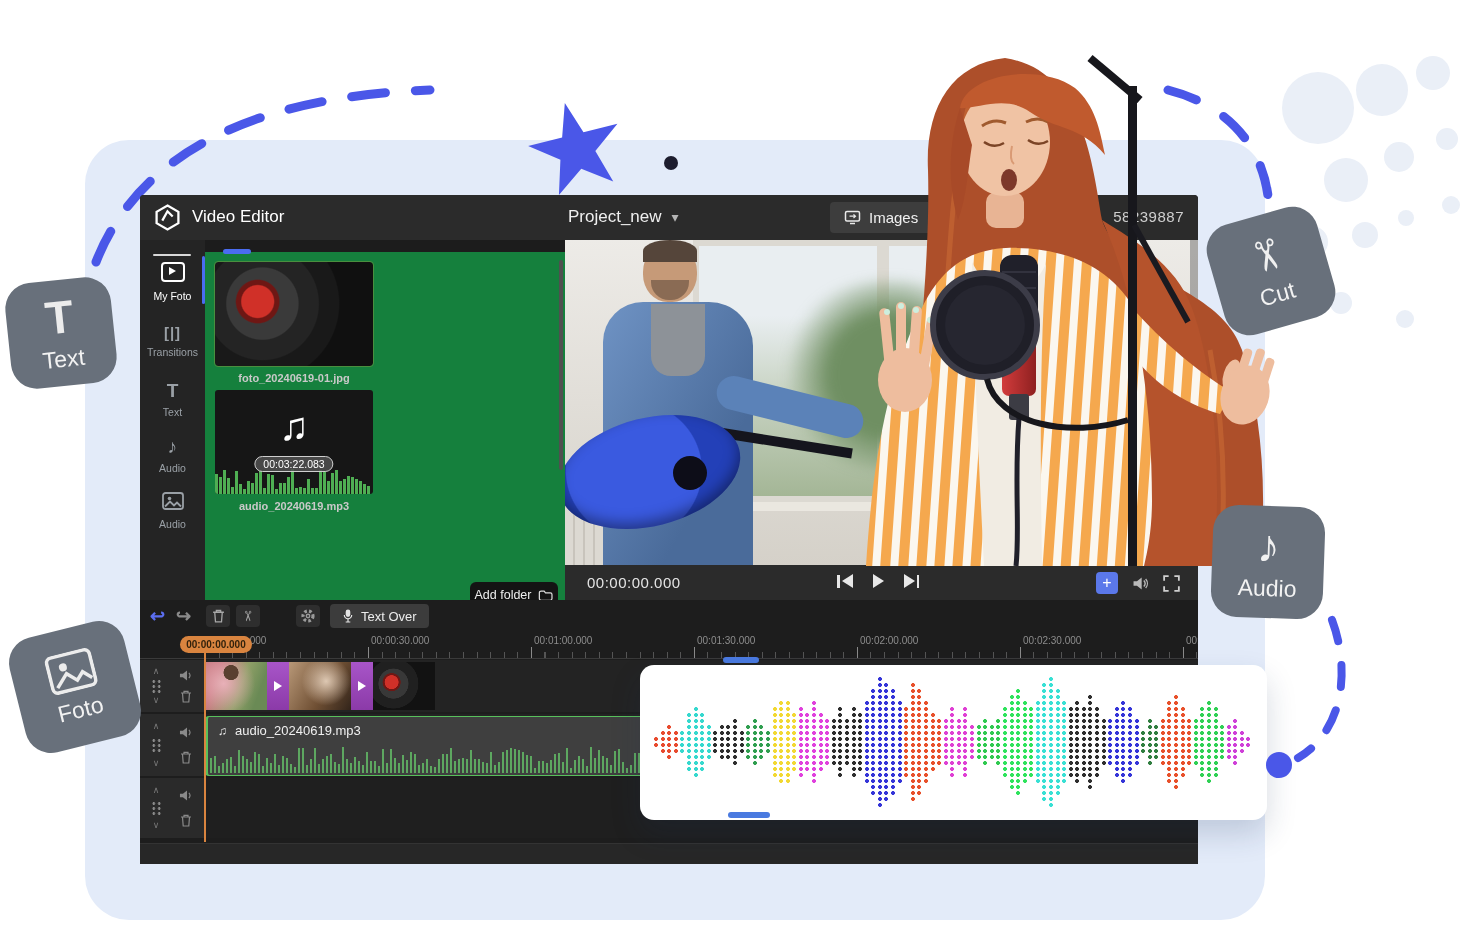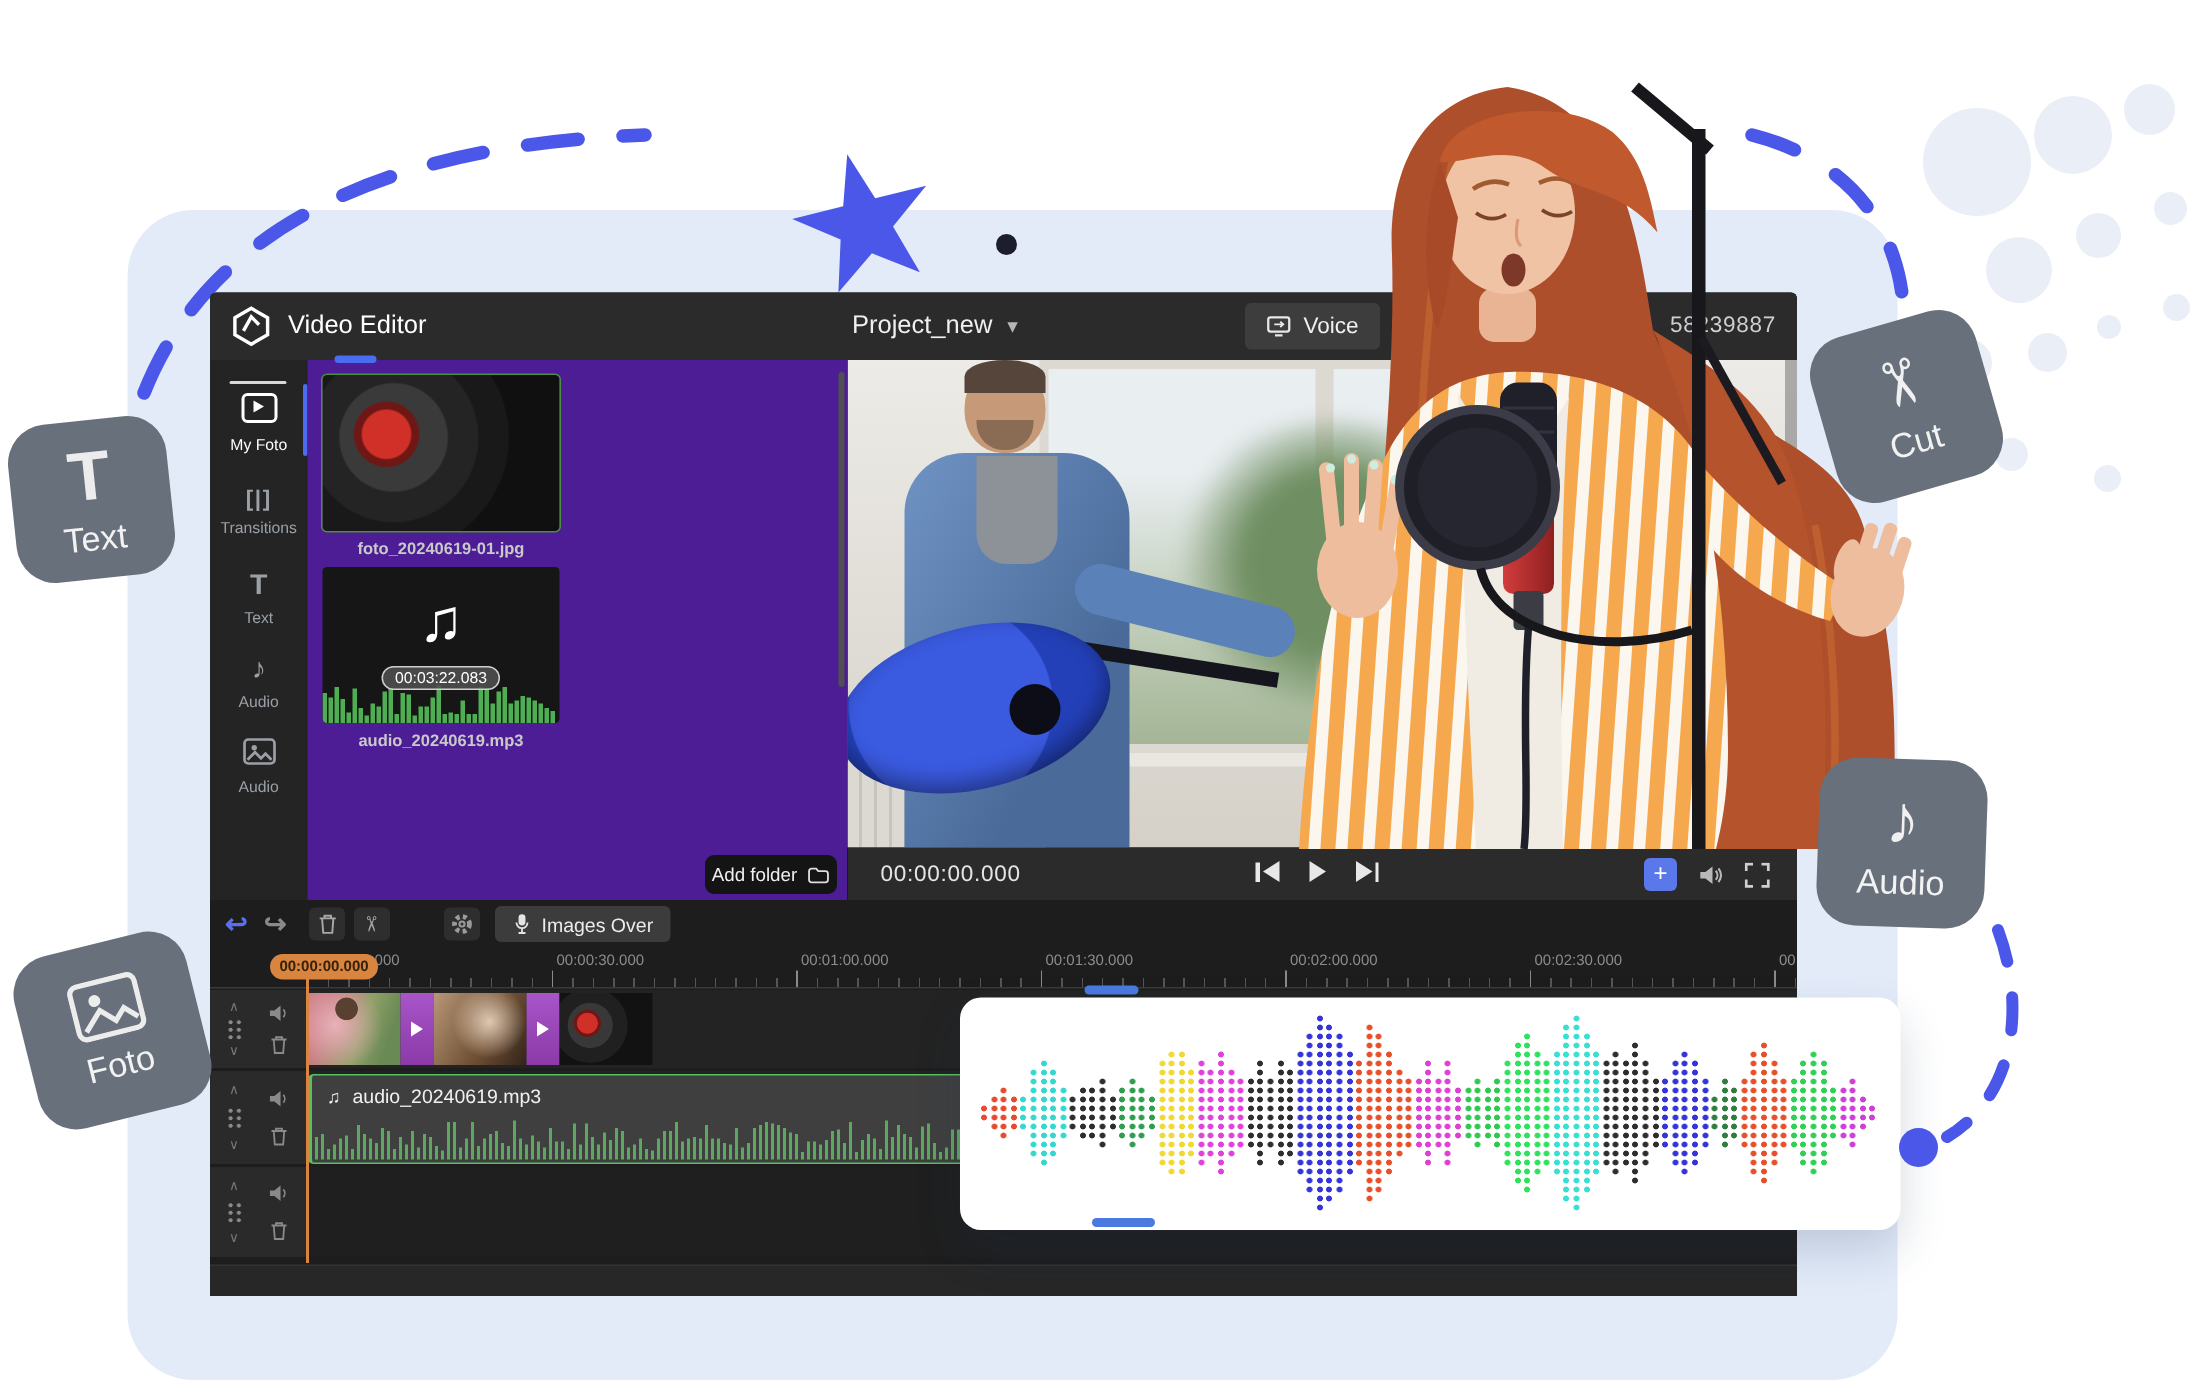--- a/index.html
+++ b/index.html
@@ -41,21 +41,21 @@
   .side-item{position:absolute;left:0;width:65px;text-align:center;color:#9aa0a6;cursor:pointer;}
   .side-item .lbl{display:block;font-size:10.5px;margin-top:4px;}
   .side-item.active{color:#fff;}
   .ic-mm{display:inline-block;width:20px;height:16px;border:2px solid #fff;border-radius:4px;position:relative;}
   .ic-mm::after{content:"";position:absolute;left:6px;top:3px;border-left:7px solid #fff;border-top:4px solid transparent;border-bottom:4px solid transparent;}
   .ic-tr{font-size:15px;letter-spacing:1px;font-weight:700;}
   .ic-T{font-size:19px;font-weight:700;}
   .ic-note{font-size:19px;}
 
   
-  .media-panel{position:absolute;left:65px;top:0;width:360px;height:360px;background:#4c1d95;}
+  .media-panel{position:absolute;left:65px;top:12px;width:360px;height:360px;background:#15803d;}
   .mp-tab{position:absolute;left:18px;top:-3px;width:28px;height:5px;border-radius:3px;background:#4a6cf0;}
   .media-item{position:absolute;width:158px;cursor:pointer;}
   .thumb{width:158px;height:104px;border-radius:3px;position:relative;overflow:hidden;background:#111;}
   .thumb.sel{outline:1px solid #4a8f3f;}
   .mlabel{display:block;width:158px;text-align:center;font-size:11px;font-weight:700;color:#c9c9c9;margin-top:6px;white-space:nowrap;}
   .th1{background:
     radial-gradient(circle at 27% 38%, #d03028 0 12%, #6e1714 13% 16%, rgba(0,0,0,0) 17%),
     radial-gradient(circle at 30% 40%, #3a3a3a 0 28%, #242424 29% 44%, #191919 45% 60%, #101010 61%),
     linear-gradient(115deg,#3c3c3c,#141414 70%);}
   .th2{background:
@@ -195,21 +195,21 @@
         <path d="M8 16 L13 7 L18 12" fill="none" stroke="#fff" stroke-width="2.2"></path>
       </svg>
       <span class="app-name">Video Editor</span>
       <span class="project"><span>Project_new</span><span class="chev">▾</span></span>
       <div class="editor-btn">
         <svg width="17" height="15" viewBox="0 0 17 15">
           <rect x="1.5" y="1.5" width="14" height="9.5" rx="1.5" fill="none" stroke="#e8e8e8" stroke-width="1.5"></rect>
           <path d="M6 13.5h5" stroke="#e8e8e8" stroke-width="1.5"></path>
           <path d="M5.5 6.2h6 M9.5 4.4 L11.5 6.2 L9.5 8" fill="none" stroke="#e8e8e8" stroke-width="1.2"></path>
         </svg>
-        <span>Voice</span>
+        <span>Images</span>
       </div>
       <span class="session">58239887</span>
     </div>
 
     <div class="app-body">
 
       <div class="sidebar">
         <div class="side-div"></div>
         <div class="side-ind"></div>
         <div class="side-item active" style="top:22px">
@@ -370,21 +370,21 @@
             <circle cx="8" cy="8" r="2.4" fill="#9a9a9a"></circle>
             <circle cx="8" cy="8" r="1" fill="#2e2e2e"></circle>
           </svg>
         </span>
         <span class="voiceover">
           <svg width="12" height="16" viewBox="0 0 13 16">
             <rect x="4" y="1" width="5" height="8" rx="2.5" fill="#e4e4e4"></rect>
             <path d="M2.5 7a4 4 0 0 0 8 0" stroke="#e4e4e4" fill="none" stroke-width="1.3"></path>
             <path d="M6.5 11v3 M4 14.5h5" stroke="#e4e4e4" stroke-width="1.3"></path>
           </svg>
-          <span>Images Over</span>
+          <span>Text Over</span>
         </span>
       </div>
 
       <div class="tl-ruler">
         <div class="ruler-labels" id="ruler-labels">
             <span style="left: 68px;">00:00:00.000</span>
             <span style="left: 231px;">00:00:30.000</span>
             <span style="left: 394px;">00:01:00.000</span>
             <span style="left: 557px;">00:01:30.000</span>
             <span style="left: 720px;">00:02:00.000</span>

